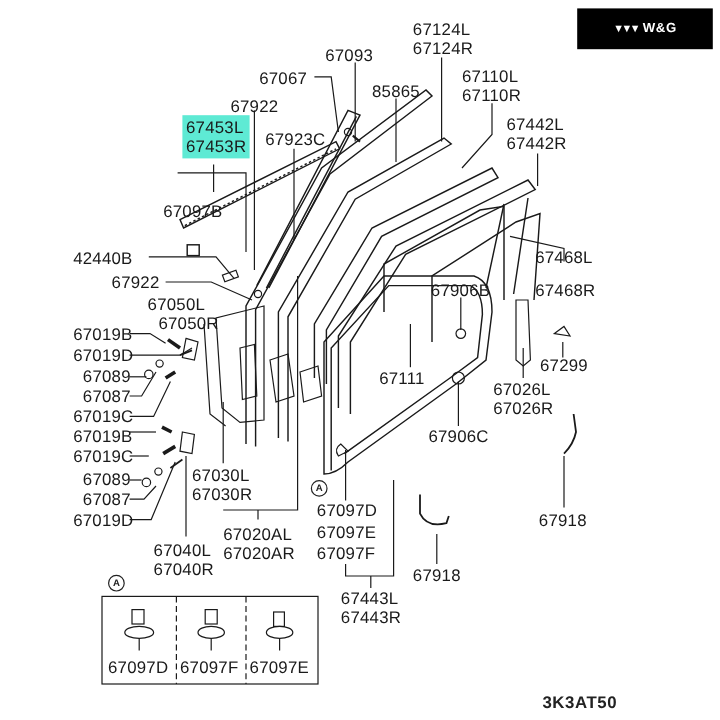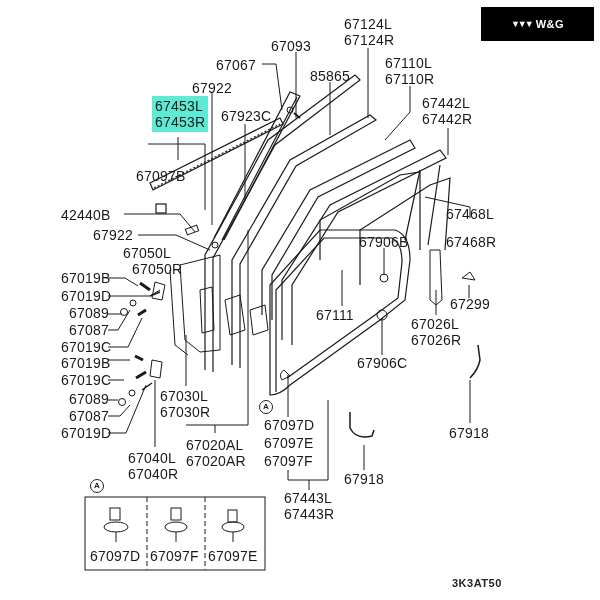--- a/index.html
+++ b/index.html
@@ -6,21 +6,21 @@
   body { width:600px; height:600px; position:relative; overflow:hidden;
          font-family:"Liberation Sans", "DejaVu Sans", sans-serif; }
   .brand { position:absolute; left:481px; top:7px; width:113px; height:34px;
            background:#000; color:#fff; display:flex; align-items:center; justify-content:center;
            font-weight:bold; font-size:11px; letter-spacing:0.5px; }
   .brand .logo { font-size:9px; margin-right:4px; letter-spacing:-2px; }
   svg.diagram { position:absolute; left:0; top:0; }
   .lbl { position:absolute; font-size:14px; font-weight:normal; color:#1a1a1a; line-height:16px;
          white-space:nowrap; letter-spacing:0.2px; }
   .hl { background:#5eead4; padding:2px 3px; }
-  .code { position:absolute; left:452px; top:577px; font-size:11px; font-weight:bold; color:#222; letter-spacing:0.5px; }
+  .code { position:absolute; left:452px; top:577px; font-size:14px; font-weight:bold; color:#222; letter-spacing:0.5px; }
   .circA { position:absolute; width:12px; height:12px; border:1.3px solid #222; border-radius:50%;
            font-size:8px; font-weight:bold; text-align:center; line-height:12px; color:#222; }
 </style>
 </head>
 <body>
 
 <div class="brand">
   <span class="logo">▼▼▼</span>
   <span>W&amp;G</span>
 </div>

